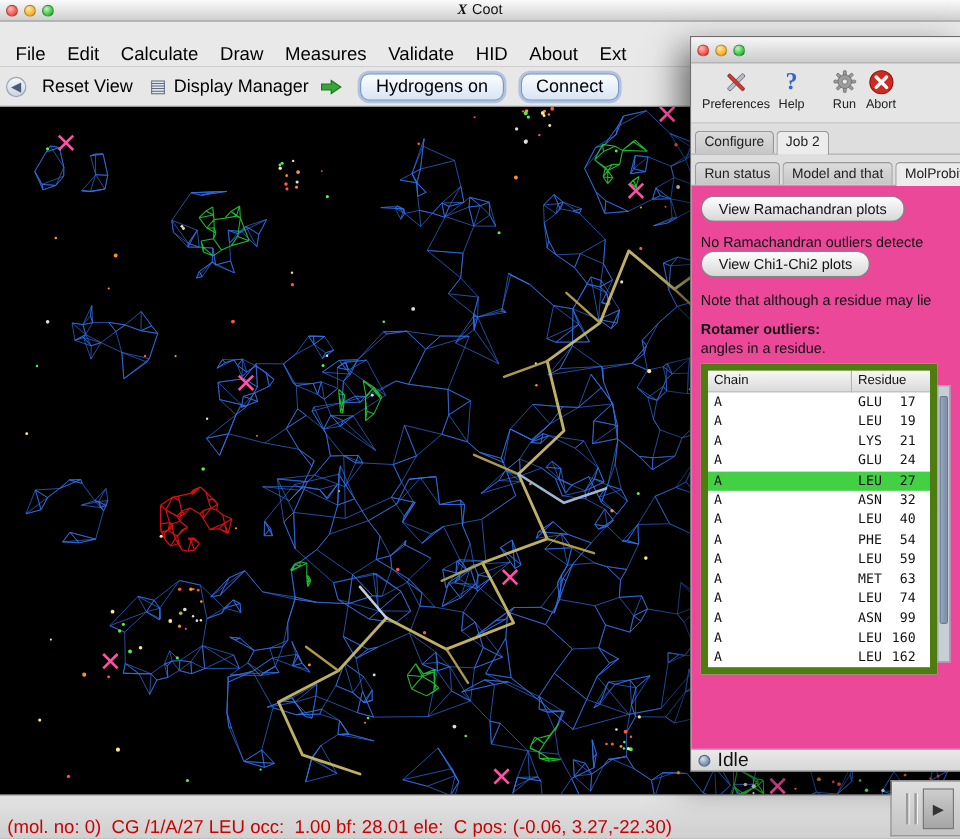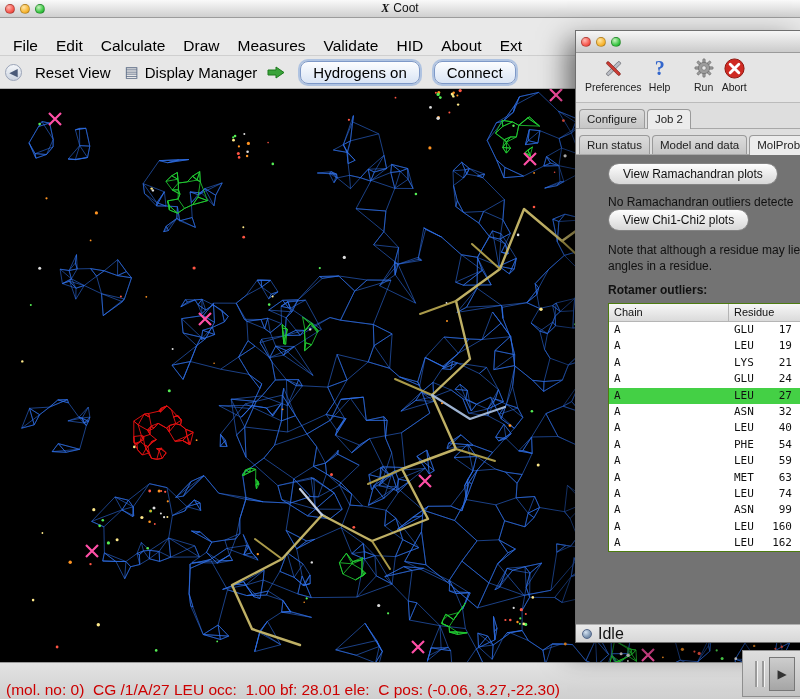--- a/index.html
+++ b/index.html
@@ -43,28 +43,28 @@
   .dlg-tool{display:flex;flex-direction:column;align-items:center;margin:0 3px;cursor:default}
   .ticon{width:24px;height:24px;display:flex;align-items:center;justify-content:center}
   .qmark{font-size:20px;font-weight:bold;color:#3366cc;font-family:"Liberation Serif",serif}
   .tlabel{font-size:10.5px;color:#222;margin-top:1px;white-space:nowrap}
   .gap{width:14px}
 
   .tabrow{display:flex;align-items:flex-end;padding:3px 3px 0;border-bottom:1px solid #a8a8a8;background:#dedede;min-height:26px}
   .tab{font-size:11.5px;color:#222;padding:3px 7px;border:1px solid #9a9a9a;border-bottom:none;border-radius:4px 4px 0 0;background:linear-gradient(#dcdcdc,#c6c6c6);margin-right:2px;white-space:nowrap}
   .tab.active{background:#ececec;position:relative;top:1px;padding-bottom:4px}
 
-  .dlg-content{flex:1;padding:8px 0 0 32px;position:relative;overflow:hidden;background:#737373}
+  .dlg-content{flex:1;padding:8px 0 0 8px;position:relative;overflow:hidden;background:#ec4899}
   .pill-btn{display:inline-block;font-size:12px;color:#111;padding:3px 14px;border:1px solid #848484;border-radius:11px;background:linear-gradient(#fefefe,#d7d7d7);white-space:nowrap}
   .small-text{font-size:12px;color:#111;white-space:nowrap;margin-top:10px}
   .frame-label{font-size:12px;color:#111;margin:18px 0 6px -8px;white-space:nowrap}
   .bold{font-weight:bold}
 
   .tbl-wrap{position:relative;margin-top:6px;width:208px}
-  .rot-table{width:197px;border:1px solid #4d7c0f;background:#fff}
+  .rot-table{width:197px;border:6px solid #4d7c0f;background:#fff}
   .thead{display:flex;height:18px}
   .th{font-size:11px;color:#111;padding:2px 5px;background:linear-gradient(#f7f7f7,#dadada);border-right:1px solid #b5b5b5;border-bottom:1px solid #b5b5b5;white-space:nowrap;overflow:hidden}
   .th.chain{width:120px}
   .th.residue{flex:1;border-right:none}
   .tbody{height:229px;overflow:hidden;font-family:"DejaVu Sans Mono",monospace;font-size:11px;color:#111}
   .tr{display:flex;height:16.4px;line-height:16.4px}
   .tr.selected{background:#44d045}
   .td.chain{width:120px;padding-left:5px}
   .td.res{flex:1;display:flex;padding-left:5px;padding-right:12px}
   .td.res .num{margin-left:auto}
@@ -365,32 +365,32 @@
       <span class="tlabel">Abort</span>
     </div>
   </div>
 
   <div class="tabrow" id="tabs-main">
       <span class="tab">Configure</span>
       <span class="tab active">Job 2</span>
     </div>
   <div class="tabrow" id="tabs-data">
       <span class="tab">Run status</span>
-      <span class="tab">Model and data</span>
+      <span class="tab">Model and that</span>
       <span class="tab active">MolProbit</span>
     </div>
 
   <div class="dlg-content">
     <span class="pill-btn">View Ramachandran plots</span>
     <div class="small-text">No Ramachandran outliers detecte</div>
 
     <span class="pill-btn">View Chi1-Chi2 plots</span>
     <div class="small-text" style="margin-top:12px">Note that although a residue may lie</div>
+    <div class="small-text bold" style="margin-top:10px">Rotamer outliers:</div>
     <div class="small-text" style="margin-top:2px">angles in a residue.</div>
-    <div class="small-text bold" style="margin-top:10px">Rotamer outliers:</div>
 
     <div class="tbl-wrap">
       <div class="rot-table">
         <div class="thead">
           <span class="th chain">Chain</span>
           <span class="th residue">Residue</span>
         </div>
         <div class="tbody" id="tbody">
             <div class="tr">
               <span class="td chain">A</span>

